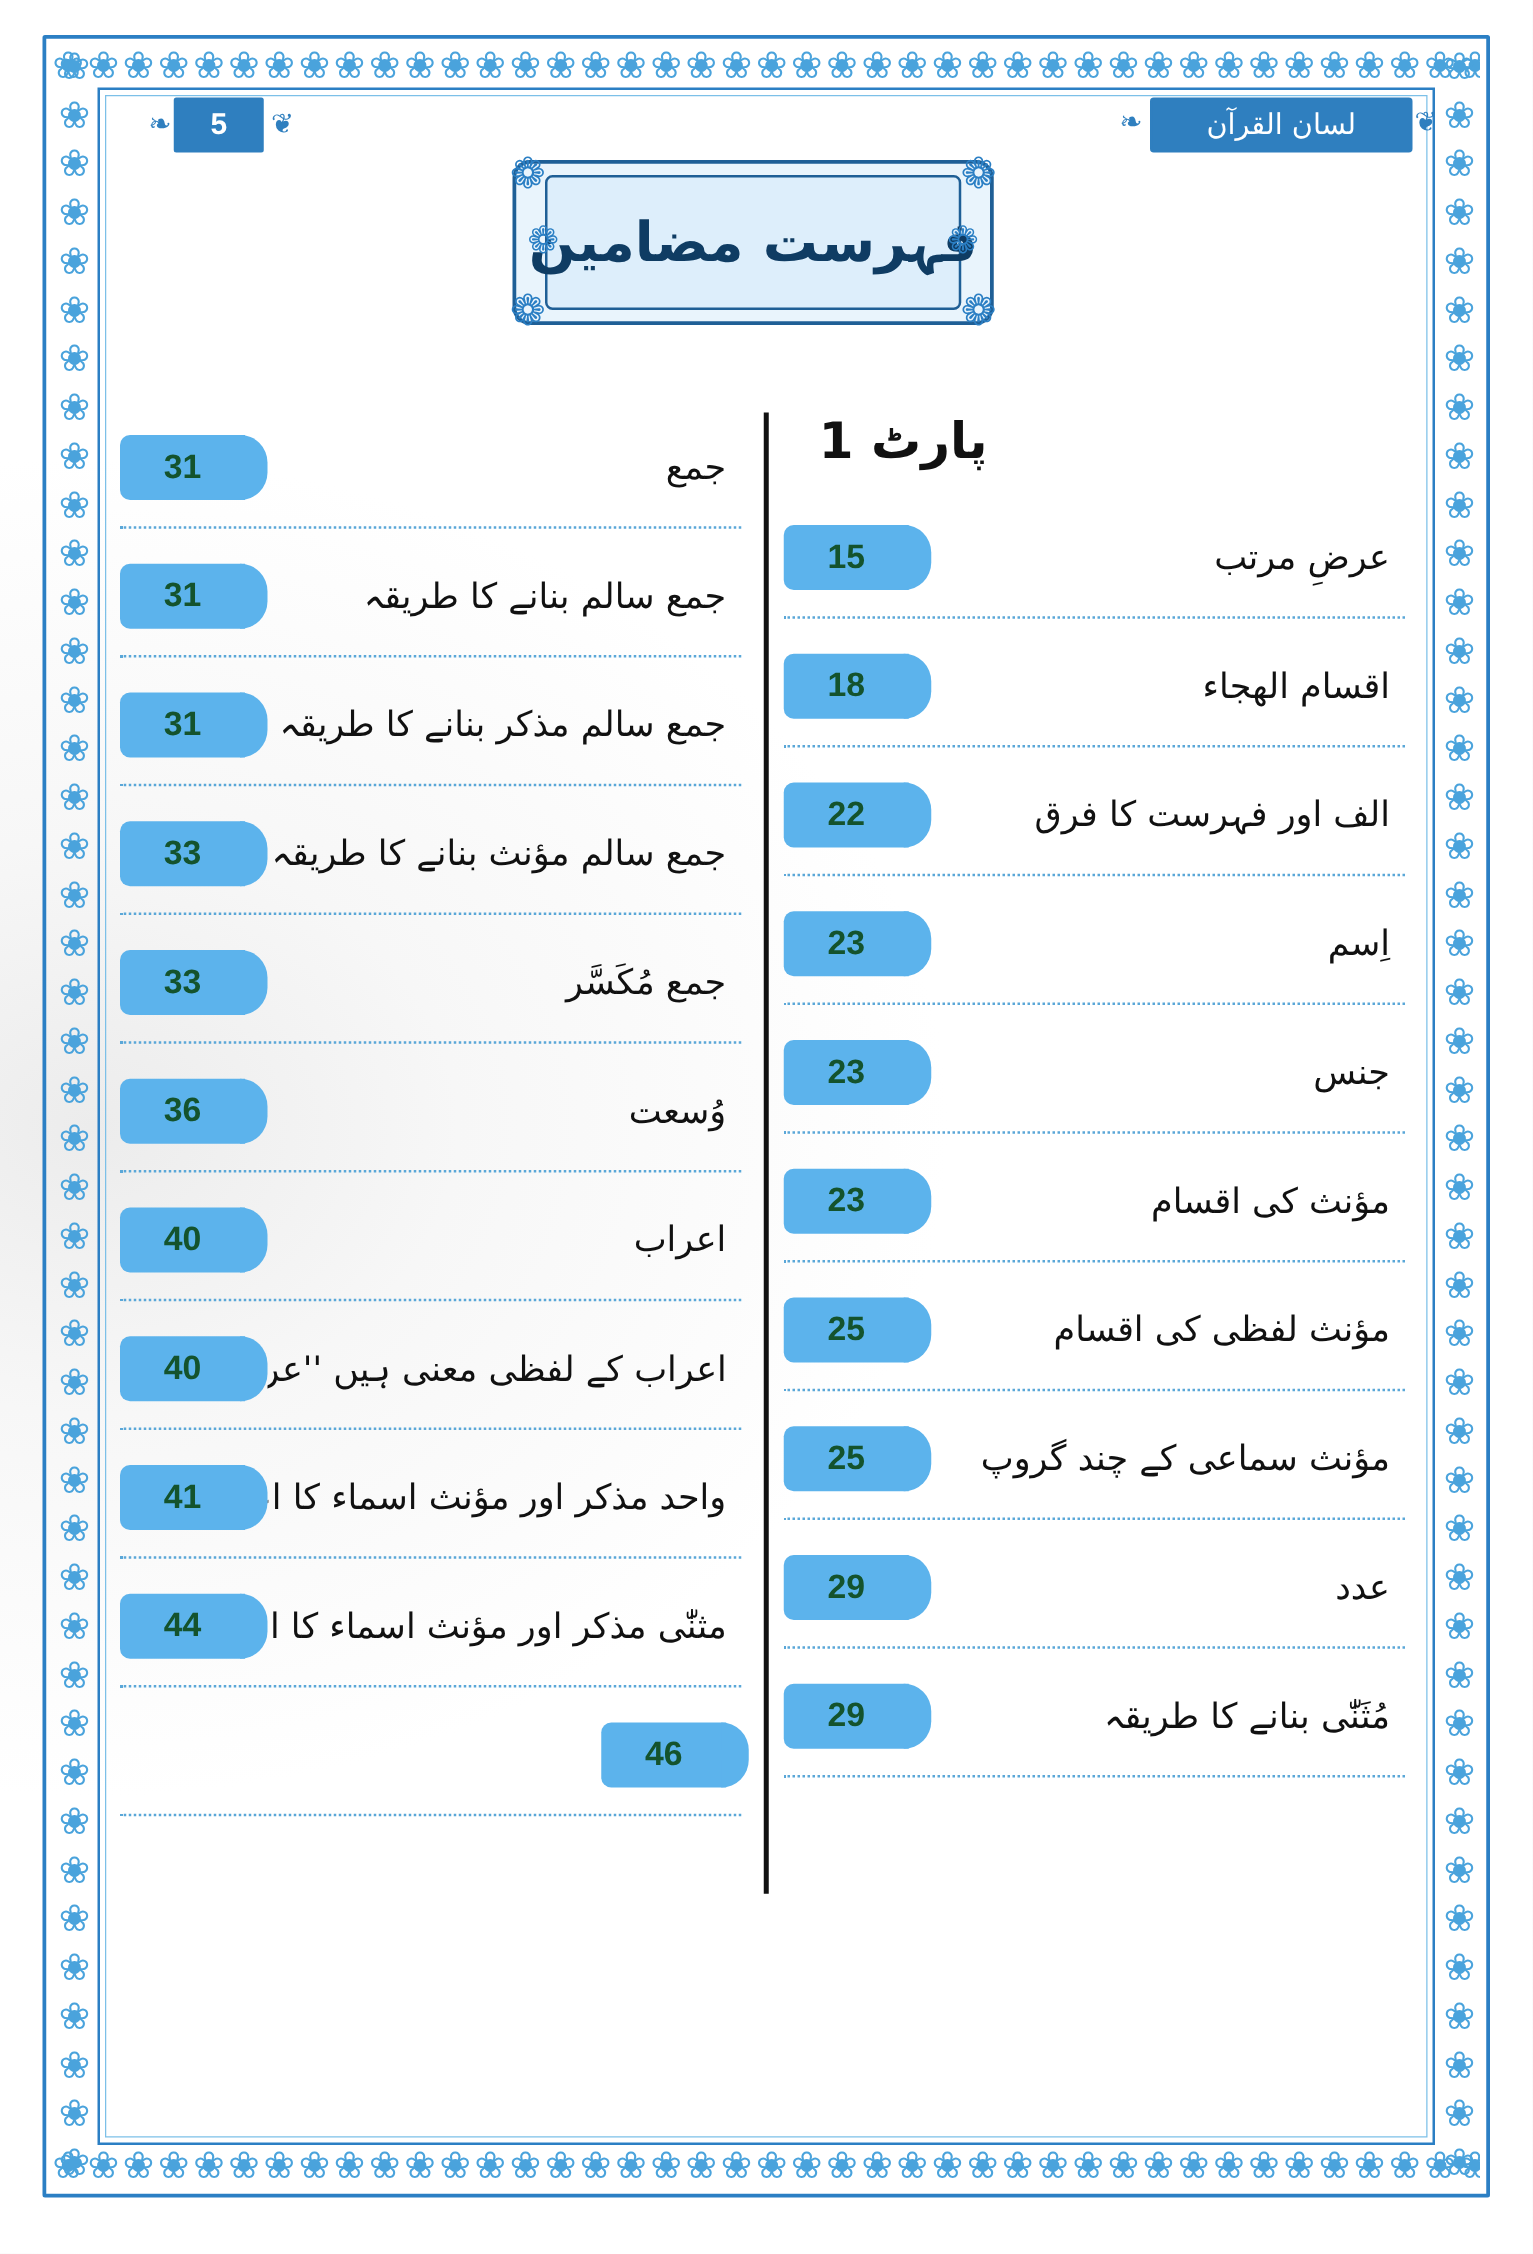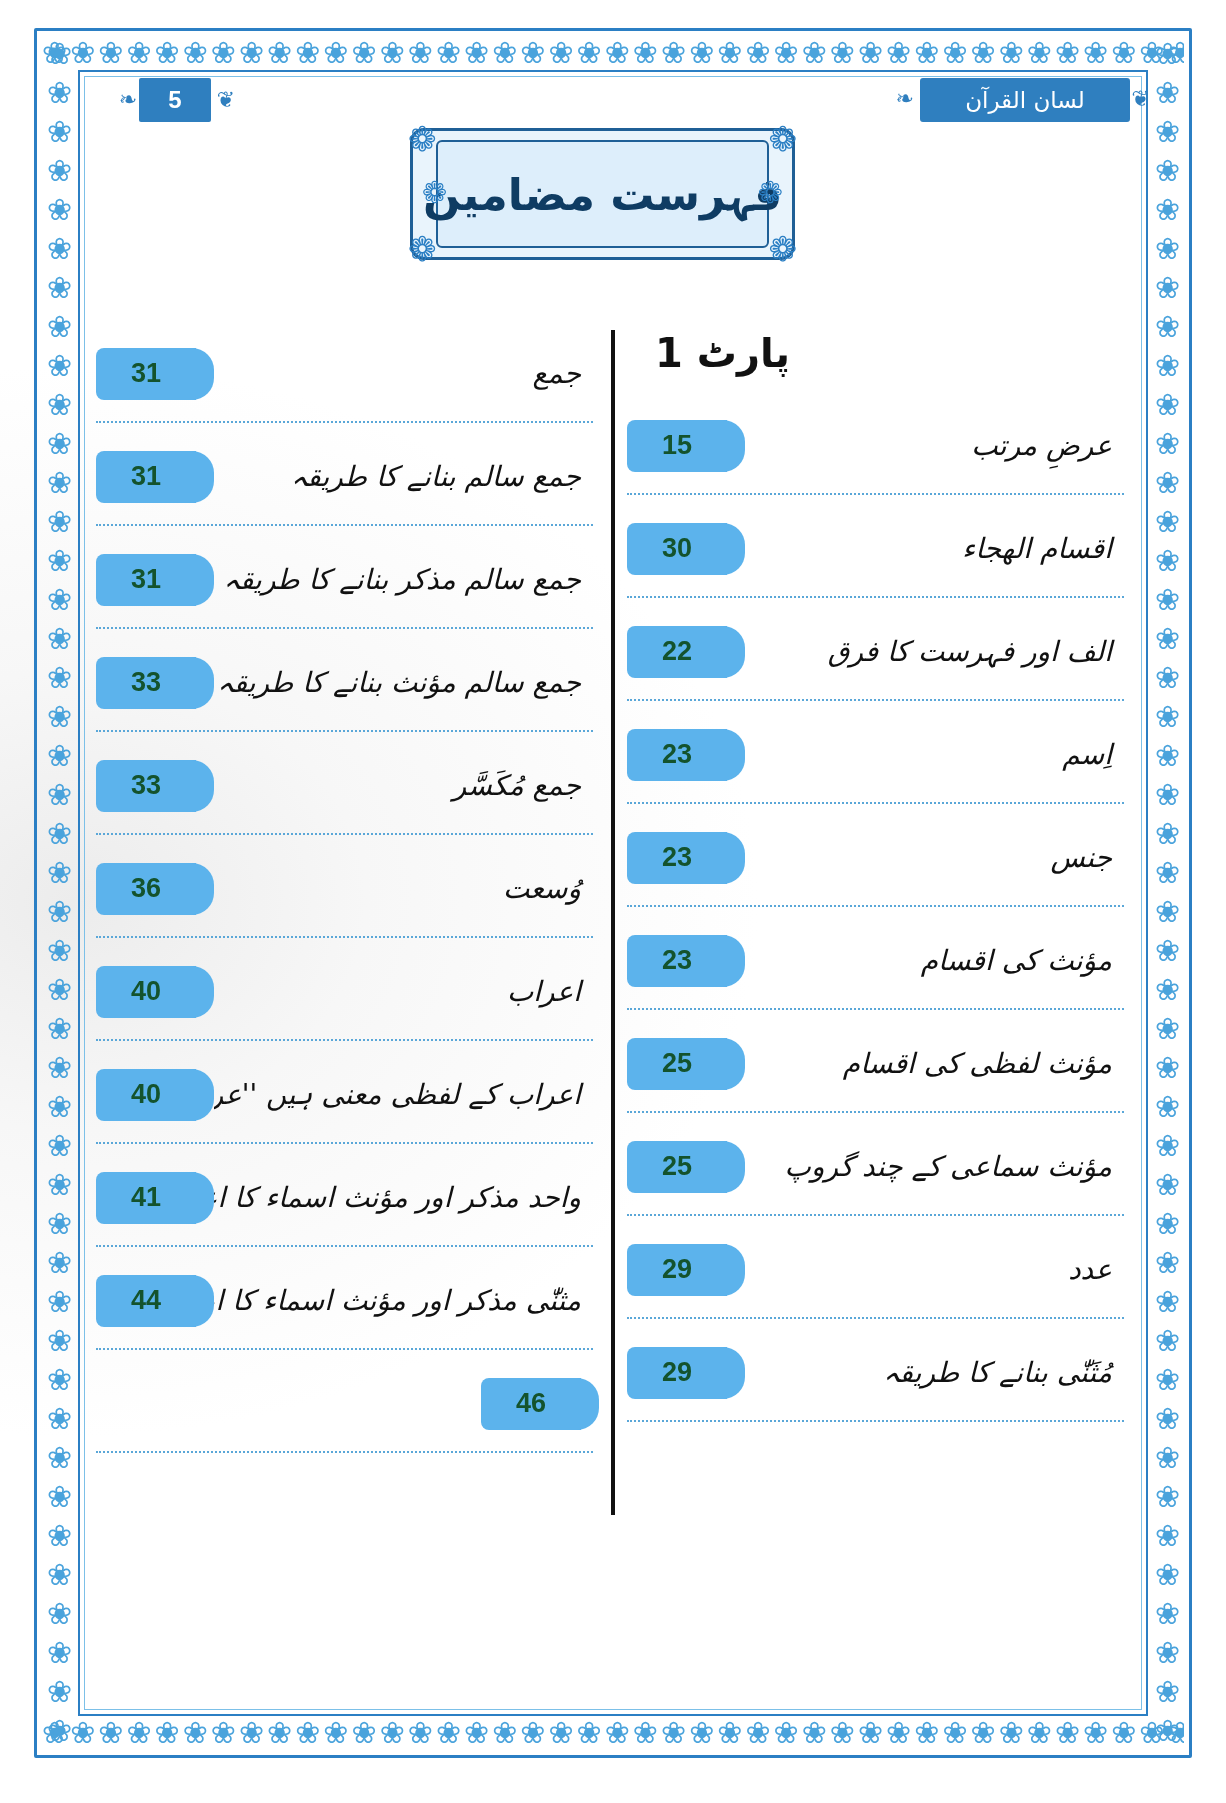--- a/index.html
+++ b/index.html
@@ -257,21 +257,20 @@
     flex: 1;
     direction: rtl;
     text-align: right;
     font-size: 28px;
     color: #111111;
     font-family: "DejaVu Sans", sans-serif;
     padding-right: 18px;
     padding-bottom: 16px;
     white-space: nowrap;
     overflow: hidden;
-    font-style: italic;
   }
   .toc-page {
     position: relative;
     width: 118px;
     height: 56px;
     margin-bottom: 12px;
     flex: 0 0 118px;
   }
   .toc-page .tag {
     position: absolute;
@@ -466,21 +465,21 @@
         <div class="toc-page">
           <div class="tag">15</div>
           <div class="tag-tail"></div>
         </div>
         <div class="toc-dots"></div>
       </div>
 
       <div class="toc-row">
         <div class="toc-title">اقسام الھجاء</div>
         <div class="toc-page">
-          <div class="tag">30</div>
+          <div class="tag">18</div>
           <div class="tag-tail"></div>
         </div>
         <div class="toc-dots"></div>
       </div>
 
       <div class="toc-row">
         <div class="toc-title">الف اور فہرست کا فرق</div>
         <div class="toc-page">
           <div class="tag">22</div>
           <div class="tag-tail"></div>

